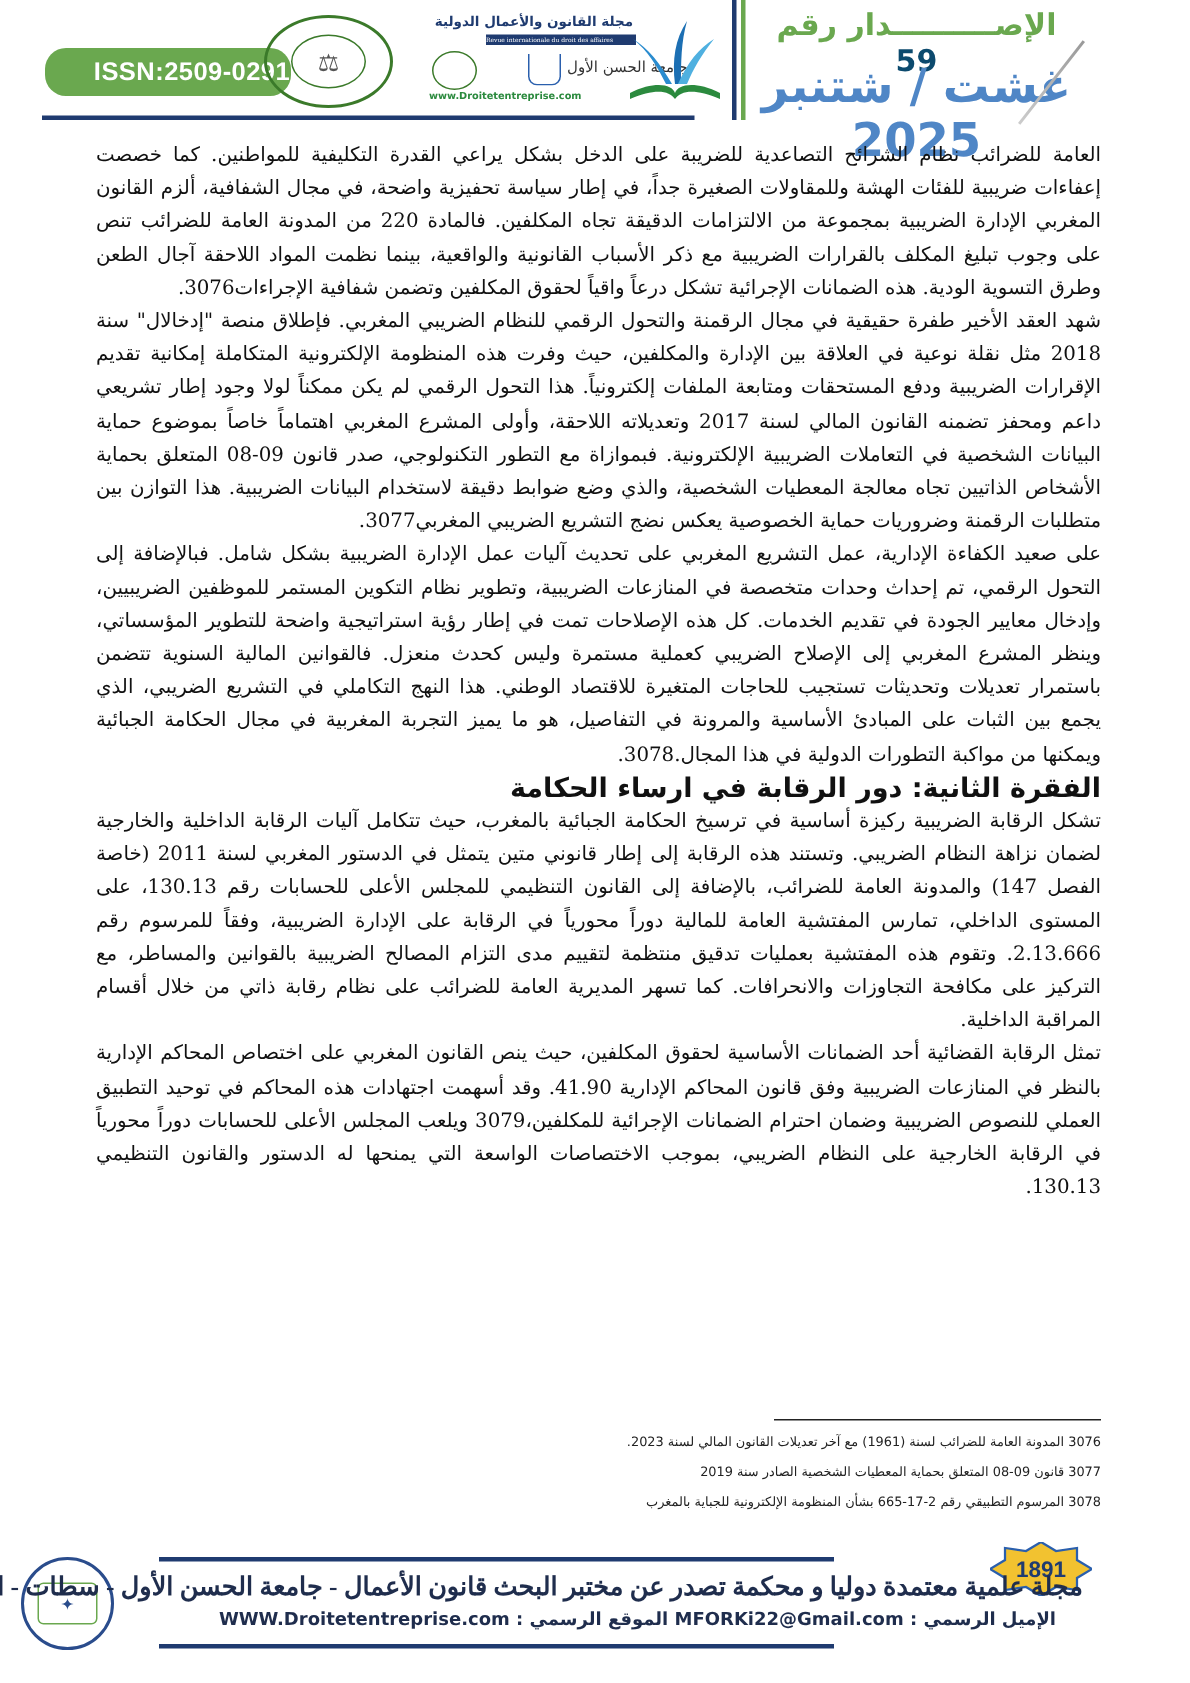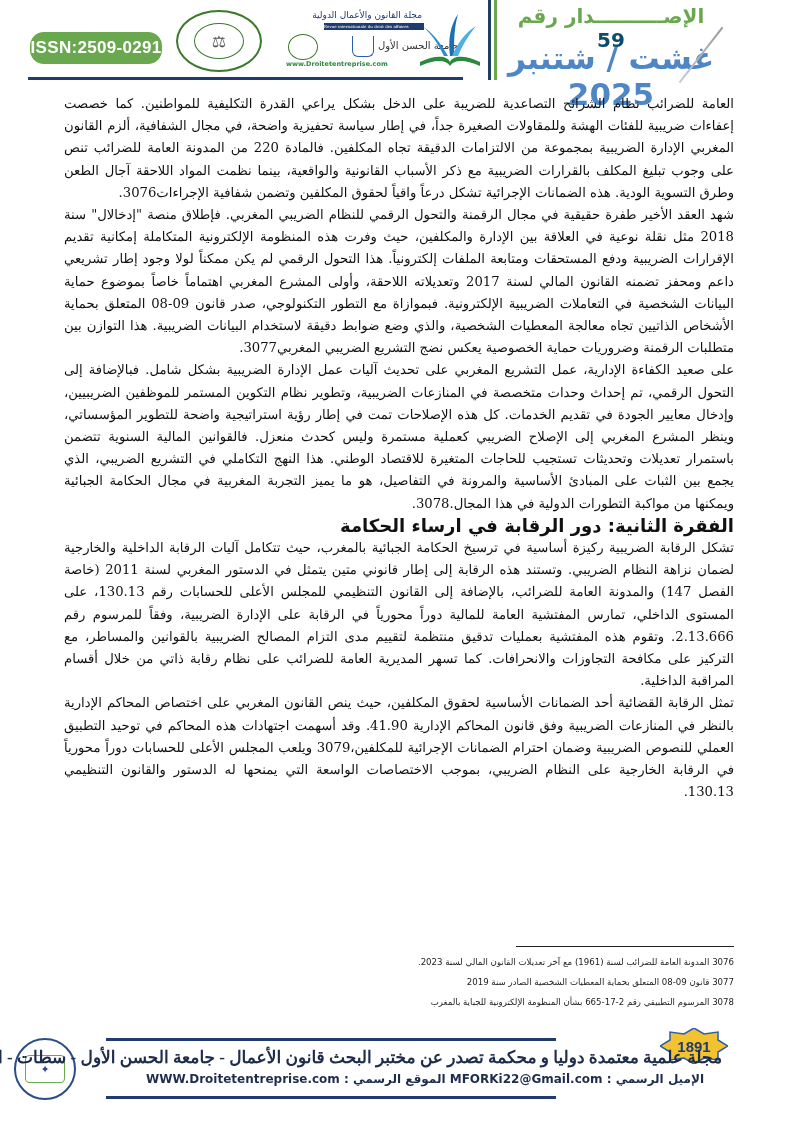--- a/index.html
+++ b/index.html
@@ -1,24 +1,24 @@
 <!DOCTYPE html>
 <html><head>
 <meta charset="utf-8">
 <style>
   html, body { margin:0; padding:0; background:#ffffff; }
   body { width:793px; height:1122px; position:relative; overflow:hidden; font-family:"DejaVu Serif", serif; color:#111; }
 
   
   .header { position:absolute; left:0; top:0; width:793px; height:90px; }
-  .issn { position:absolute; left:30px; top:32px; width:132px; height:32px; background:#6aa84f; border-radius:14px; color:#fff; font-family:"Liberation Sans", sans-serif; font-size:17px; font-weight:bold; display:flex; align-items:center; justify-content:center; letter-spacing:0.3px; }
+  .issn { position:absolute; left:30px; top:32px; width:132px; height:32px; background:#6aa84f; border-radius:14px; color:#fff; font-family:"Liberation Sans", sans-serif; font-size:17px; font-weight:bold; display:flex; align-items:center; justify-content:center; letter-spacing:0.3px;padding-left:32px; }
   .lab-seal { position:absolute; left:176px; top:10px; width:86px; height:62px; border-radius:50%; border:2px solid #3b7a2a; display:flex; align-items:center; justify-content:center; box-sizing:border-box; }
   .lab-seal .inner { width:48px; height:34px; border-radius:50%; border:1.5px solid #3b7a2a; display:flex; align-items:center; justify-content:center; font-size:16px; color:#555; }
   .journal-logo { position:absolute; left:282px; top:8px; width:198px; height:62px; }
-  .journal-logo .jtitle { position:absolute; right:58px; top:2px; font-family:"DejaVu Sans", sans-serif; font-size:9px; font-weight:normal; color:#1f3b70; direction:rtl; }
+  .journal-logo .jtitle { position:absolute; right:58px; top:2px; font-family:"DejaVu Sans", sans-serif; font-size:9px; font-weight:bold; color:#1f3b70; direction:rtl; }
   .journal-logo .jbar { position:absolute; left:42px; top:15px; width:100px; height:7px; background:#1f3b70; color:#fff; font-size:4px; line-height:7px; overflow:hidden; white-space:nowrap; }
   .journal-logo .mini-seal { position:absolute; left:6px; top:26px; width:28px; height:24px; border-radius:50%; border:1.5px solid #3b7a2a; }
   .journal-logo .uni-logo { position:absolute; left:70px; top:28px; width:20px; height:20px; border:1.5px solid #2a5fad; border-top:none; border-radius:0 0 6px 6px; }
   .journal-logo .uni-name { position:absolute; left:96px; top:32px; font-size:10px; color:#333; font-family:"DejaVu Sans", sans-serif; }
   .journal-logo .website { position:absolute; left:4px; top:52px; font-family:"DejaVu Sans", sans-serif; font-size:6.5px; font-weight:bold; color:#2b8a3e; }
   .journal-logo .book { position:absolute; right:0; top:4px; width:62px; height:56px; }
   .vline1 { position:absolute; left:488px; top:0; width:3px; height:80px; background:#1f3b70; }
   .vline2 { position:absolute; left:494px; top:0; width:3px; height:80px; background:#6aa84f; }
   .issue-line { position:absolute; left:506px; top:4px; width:210px; text-align:center; direction:rtl; font-family:"DejaVu Sans", sans-serif; font-weight:bold; font-size:20px; color:#6aa84f; }
   .issue-line .num { color:#0c4a6e; }

